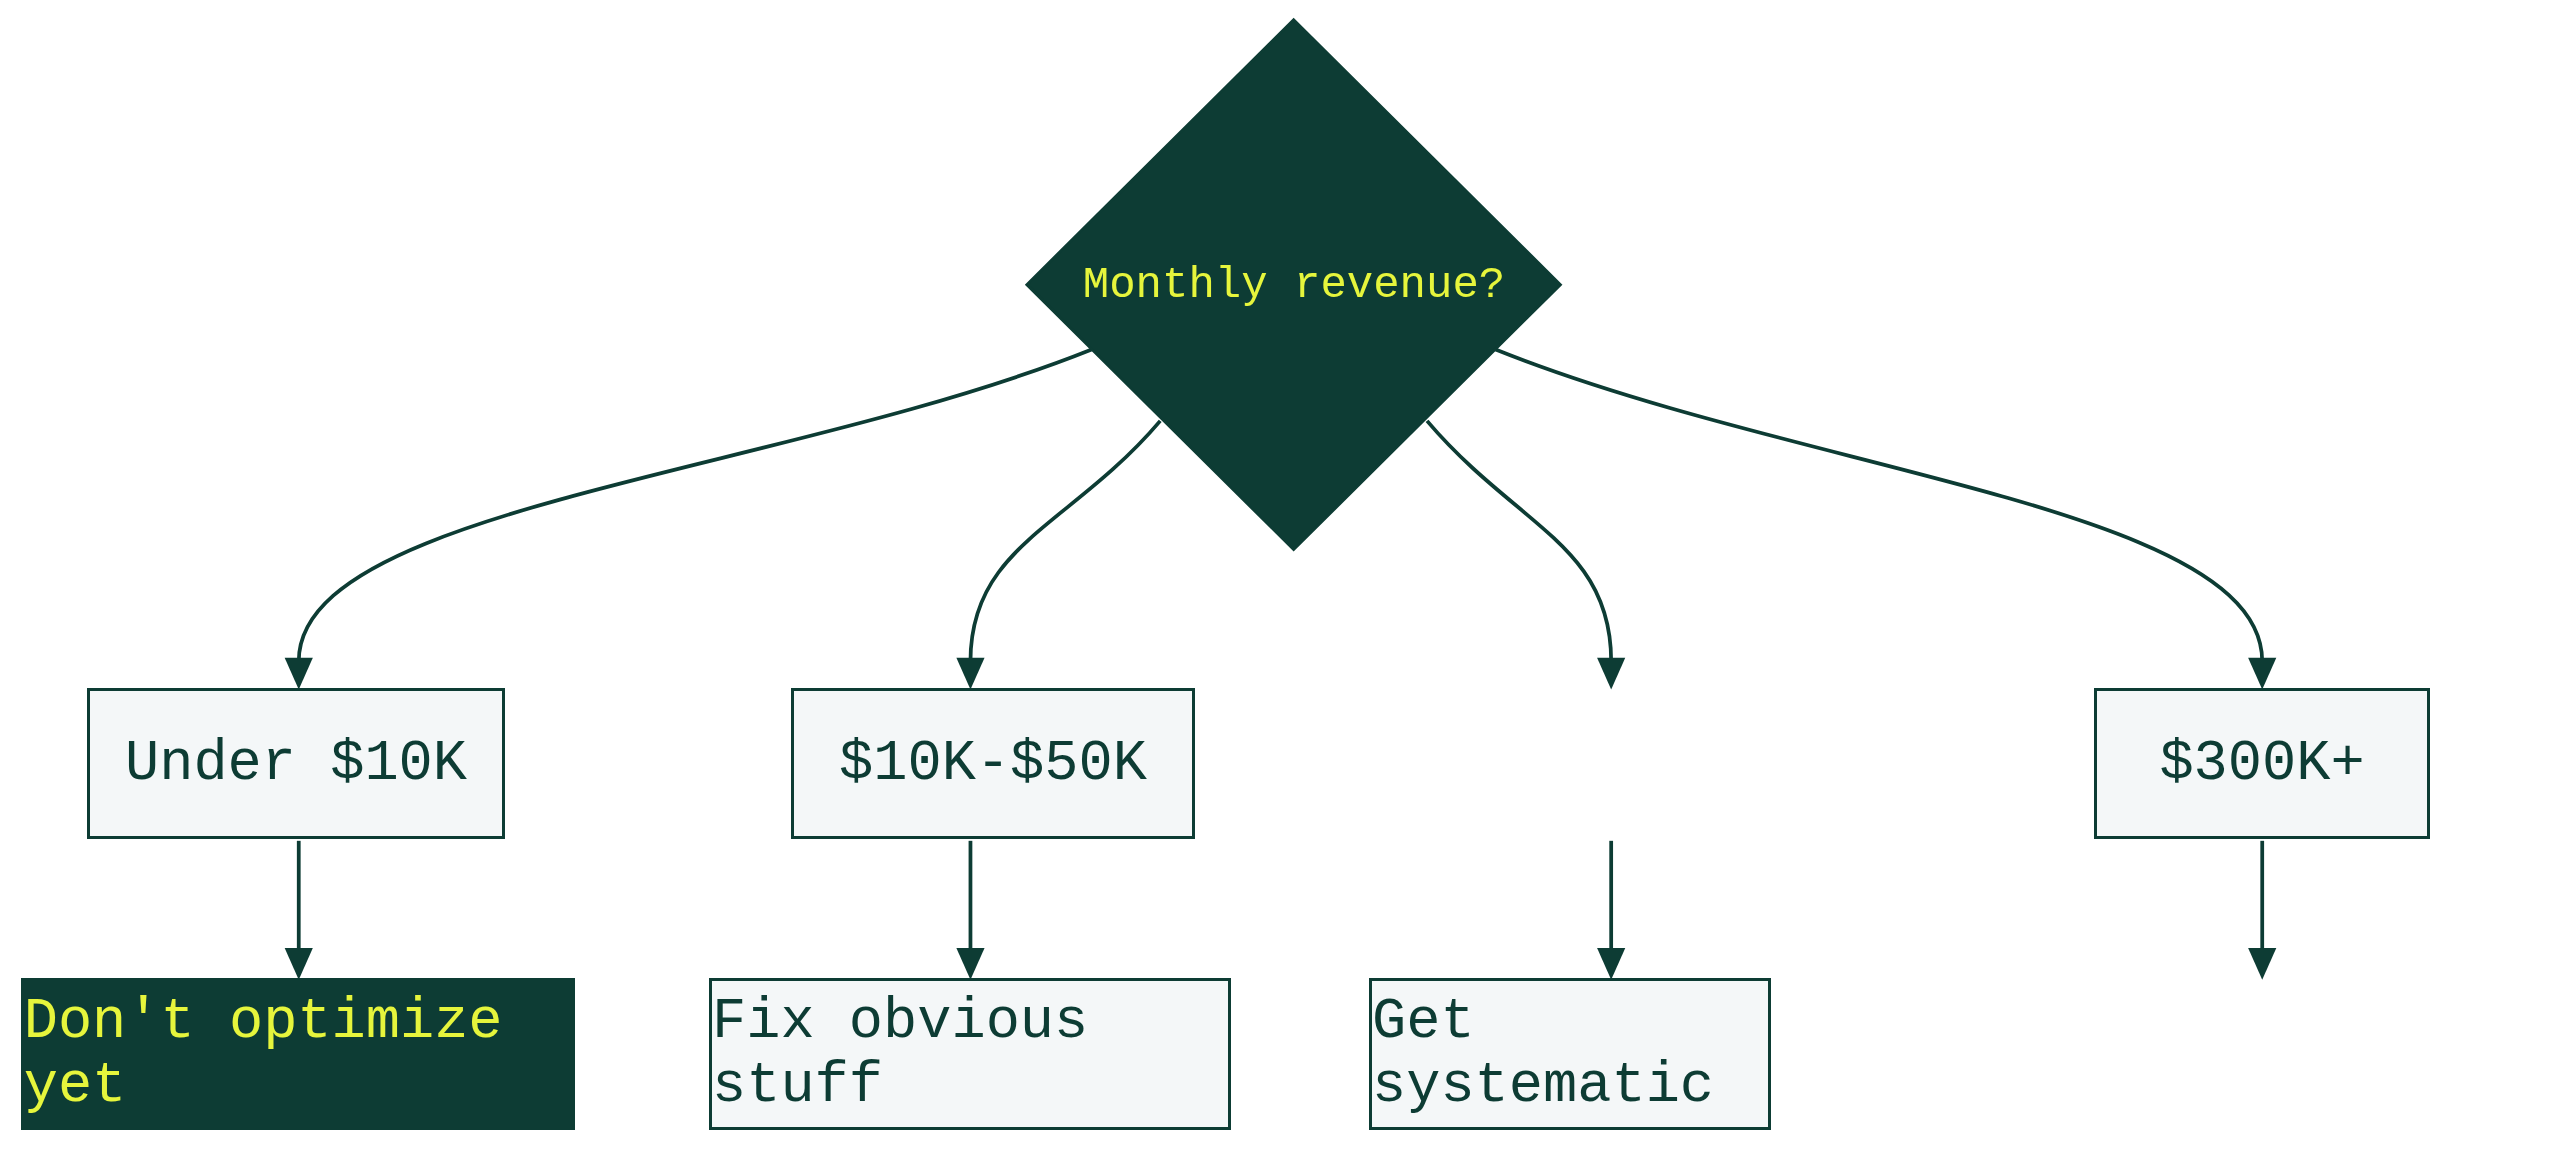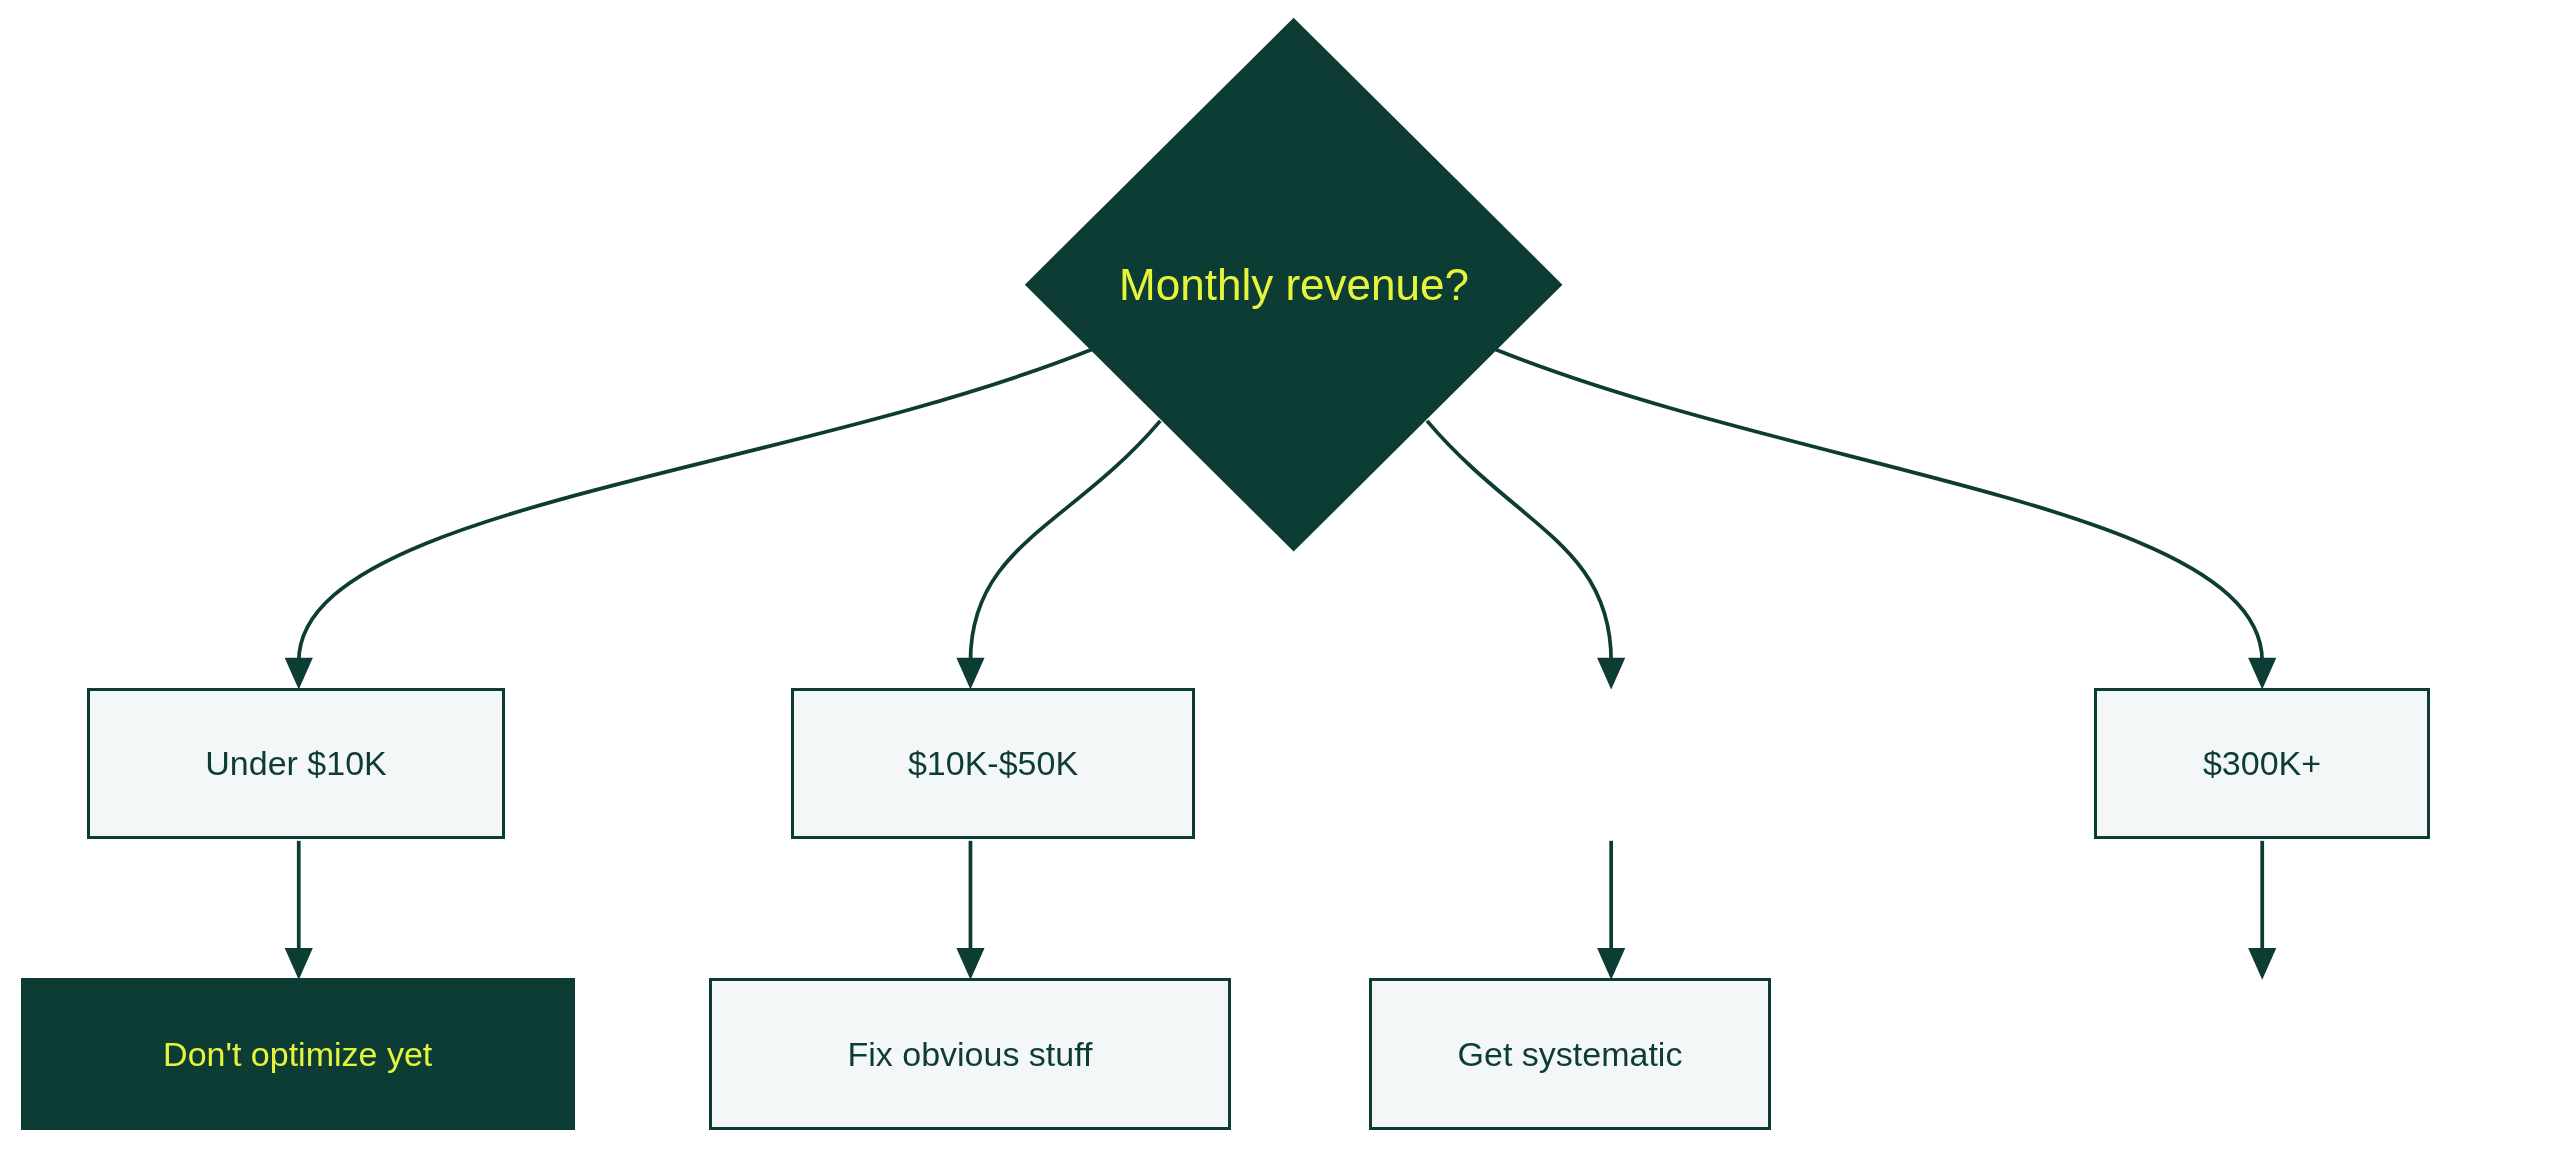--- a/index.html
+++ b/index.html
@@ -10,21 +10,21 @@
     --line:#0d3c34;
     --bg:#ffffff;
   }
   *{margin:0;padding:0;box-sizing:border-box;}
   html,body{background:var(--bg);}
   .canvas{
     position:relative;
     width:2576px;
     height:1164px;
     background:var(--bg);
-    font-family:Liberation Sans, sans-serif;
+    font-family:Liberation Mono, monospace;
     overflow:hidden;
   }
   svg.layer{
     position:absolute;
     left:0;top:0;
     width:2576px;height:1164px;
   }
   .edge{
     stroke:var(--line);
     stroke-width:4;
@@ -42,25 +42,25 @@
   .diamond-label{
     left:1012px;top:242px;width:564px;height:85px;
     color:var(--yellow);
     font-size:44px;
   }
   .node{
     position:absolute;
     display:flex;
     align-items:center;
     justify-content:center;
-    text-align:right;
+    text-align:left;
     background:var(--light);
     border:3.8px solid var(--dark);
     color:var(--dark);
-    font-size:34px;
+    font-size:57px;
   }
   .cond{top:688px;height:151px;}
   .outcome{top:978px;height:152px;}
   .cond-1{left:87px;width:418px;}
   .cond-2{left:768px;width:404px;margin-left:23px;}
   .cond-3{left:1393px;width:436px;}
   .cond-4{left:2094px;width:336px;}
   .out-1{left:20.7px;width:554px;background:var(--dark);color:var(--yellow);}
   .out-2{left:709px;width:522px;}
   .out-3{left:1369px;width:402px;}

